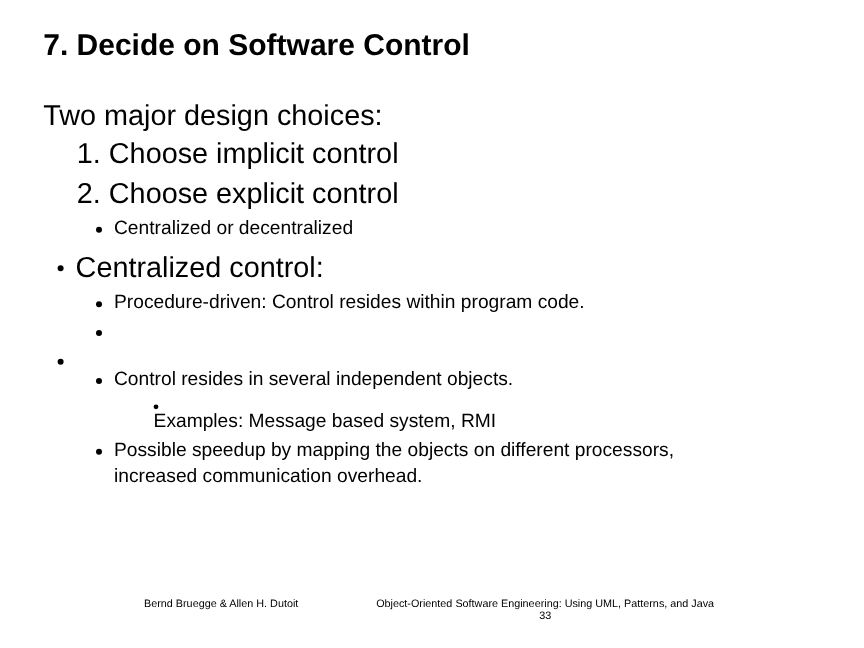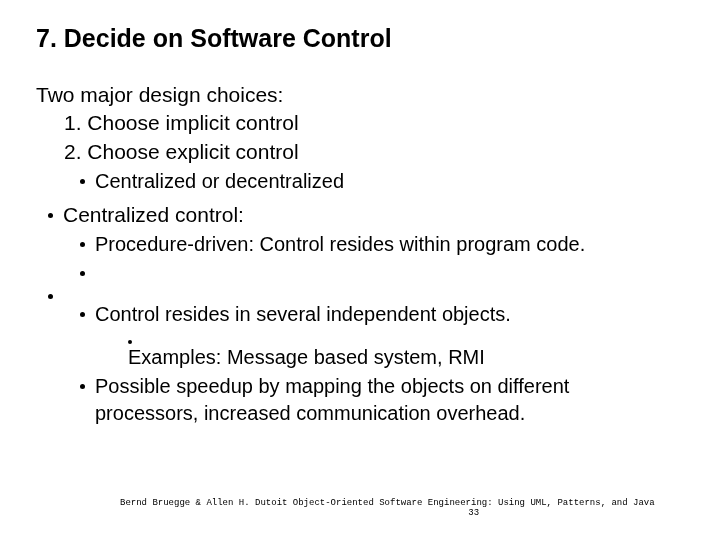--- a/index.html
+++ b/index.html
@@ -18,21 +18,21 @@
     padding: 24px 36px 36px 36px;
     position: relative;
   }
   .title {
     font-family: Arial, Helvetica, sans-serif;
     font-weight: bold;
     font-size: 25px;
     margin: 0 0 28px 0;
   }
   .lvl1 {
-    font-size: 21px;
+    font-size: 24px;
     line-height: 1.35;
     margin: 0;
   }
   .lvl1-indent {
     padding-left: 28px;
   }
   .bullet-row {
     display: flex;
     align-items: flex-start;
     margin: 2px 0;
@@ -45,34 +45,34 @@
     border-radius: 50%;
     margin-top: 0.55em;
     margin-right: 10px;
   }
   .dot-sm {
     width: 4px;
     height: 4px;
     margin-top: 0.5em;
   }
   .lvl2 {
-    font-size: 20px;
+    font-size: 16px;
     line-height: 1.35;
   }
   .lvl2-pad { padding-left: 44px; }
   .lvl1b-pad { padding-left: 12px; text-align: right; }
   .lvl3-pad { padding-left: 92px; flex-direction: column; }
   .ul { }
   .footer {
     position: absolute;
     bottom: 22px;
     left: 0;
     width: 720px;
     display: flex;
-    font-family: Liberation Mono, monospace;
+    font-family: Liberation Sans, sans-serif;
     font-size: 9px;
     color: #000;
   }
   .footer-left {
     padding-left: 120px;
     flex: 0 0 auto;
   }
   .footer-right {
     flex: 1 1 auto;
     text-align: center;

